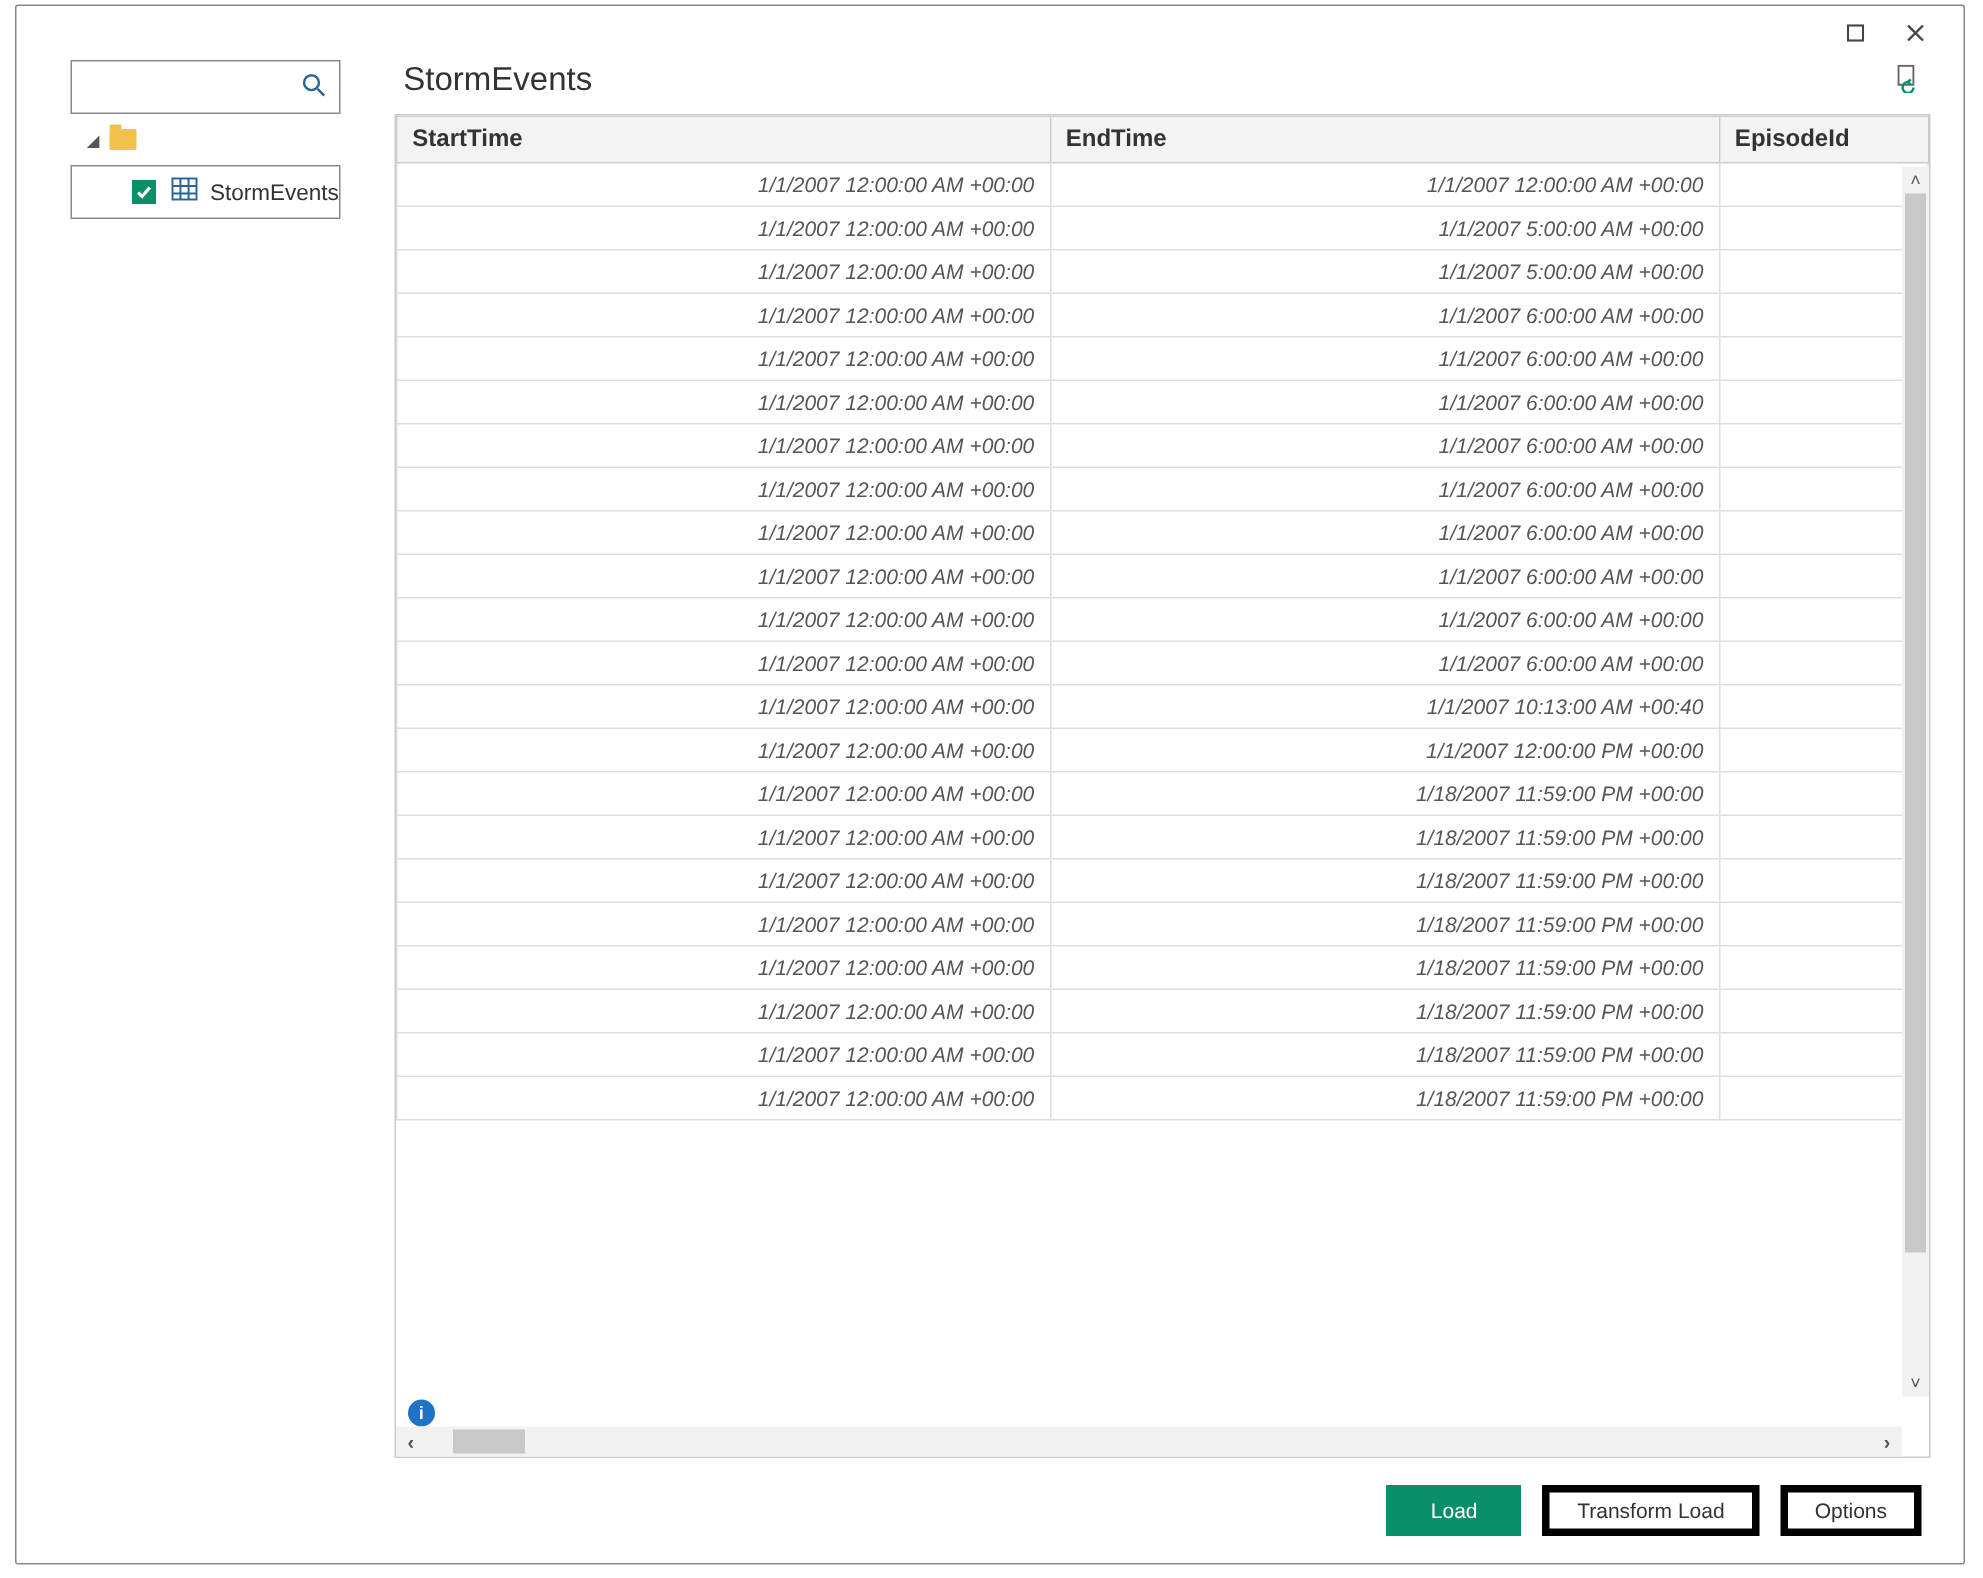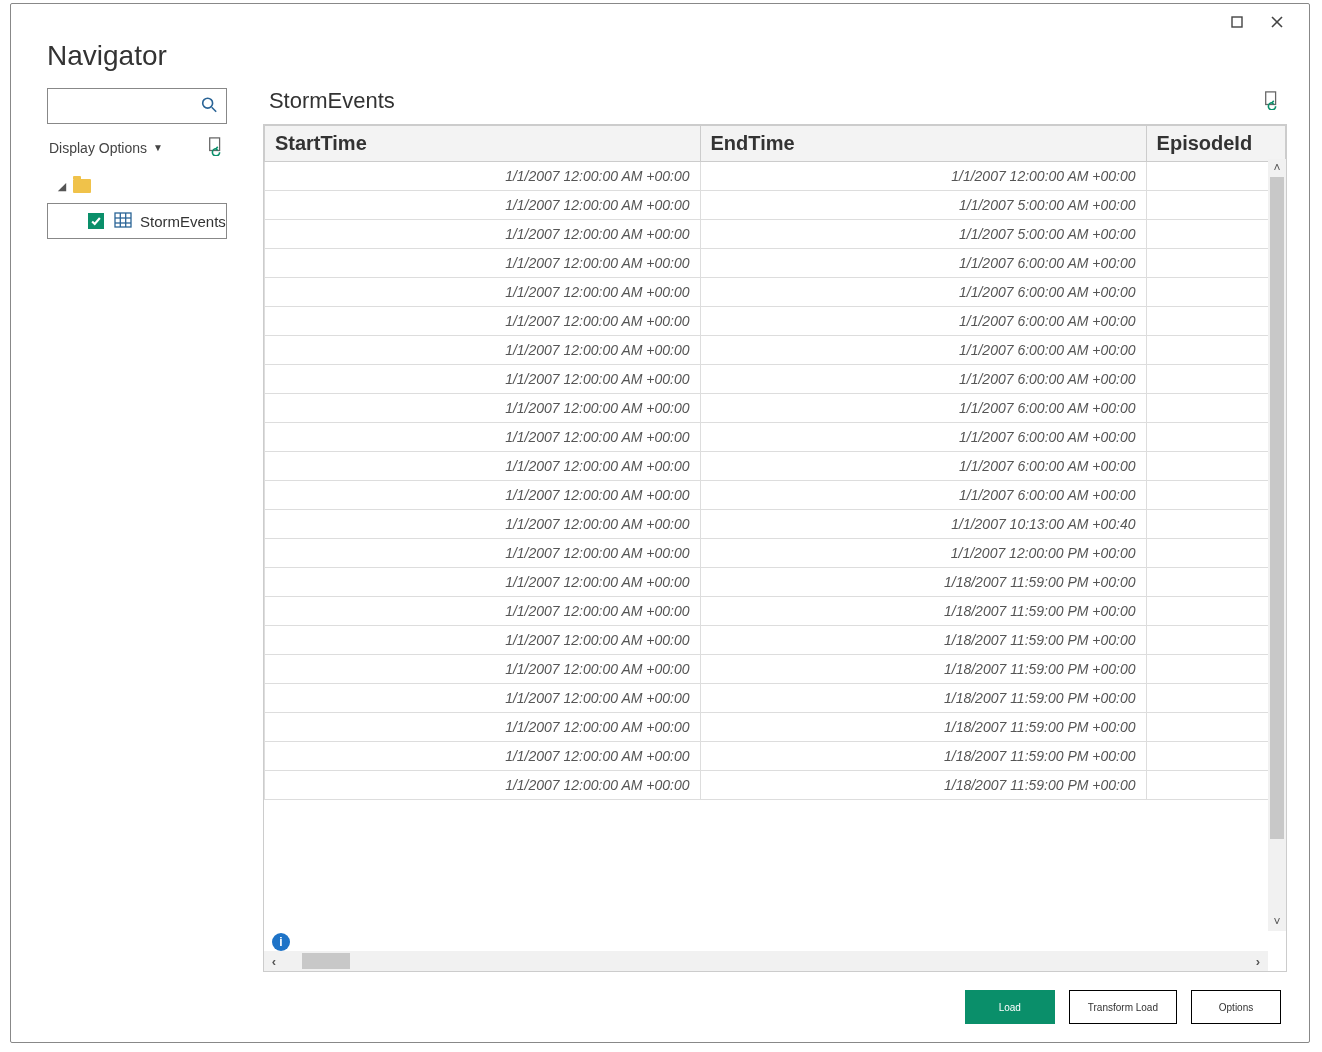--- a/index.html
+++ b/index.html
@@ -87,21 +87,21 @@
   .table-wrap {
     flex:1 1 auto; border:1px solid #ccc; position:relative; overflow:hidden;
     display:flex; flex-direction:column;
   }
   .table-scroll { flex:1 1 auto; overflow:hidden; }
   table.preview {
     border-collapse:collapse; width:100%; table-layout:fixed;
   }
   table.preview th {
     background:#f3f3f3; border:1px solid #ccc; text-align:left;
-    font-weight:600; font-size:20px; padding:6px 10px; color:#333;
+    font-weight:600; font-size:16px; padding:6px 10px; color:#333;
     position:sticky; top:0;
   }
   table.preview td {
     border:1px solid #ddd; font-style:italic; color:#555;
     font-size:14px; padding:5px 10px; text-align:right; height:29px;
     white-space:nowrap;
   }
   col.c1 { width:250px; }
   col.c2 { width:256px; }
   col.c3 { width:80px; }
@@ -129,23 +129,23 @@
     width:18px; height:18px; border-radius:50%; background:#1e73c7; color:#fff;
     display:flex; align-items:center; justify-content:center; font-weight:bold;
     font-size:12px; flex:none;
   }
 
   .footer {
     height:70px; display:flex; align-items:center; justify-content:flex-end;
     gap:14px; padding: 0 28px;
   }
   .btn {
-    min-width:90px; height:34px; padding:0 18px; font-size:10px;
+    min-width:90px; height:34px; padding:0 18px; font-size:14px;
     display:inline-flex; align-items:center; justify-content:center;
-    border:1px solid #000000; background:#fff; color:#333; cursor:pointer;
+    border:5px solid #000000; background:#fff; color:#333; cursor:pointer;
   }
   .btn.primary { background:#0a8f6a; color:#fff; border-color:#0a8f6a; }
 </style>
 </head>
 <body>
 
 <div class="window">
 
   <div class="titlebar">
     <div class="tb-btn">
@@ -154,50 +154,34 @@
         </svg>
     </div>
     <div class="tb-btn">
       <svg width="14" height="14" viewBox="0 0 14 14">
           <line x1="2" y1="2" x2="12" y2="12" stroke="#444" stroke-width="1.6"></line>
           <line x1="12" y1="2" x2="2" y2="12" stroke="#444" stroke-width="1.6"></line>
         </svg>
     </div>
   </div>
 
-  <div class="header">
-    <h1>Navigator</h1>
-  </div>
 
   <div class="body">
 
     <div class="left-pane">
       <div class="search-wrap">
         <input type="text" placeholder="" style="">
         <span class="s-icon">
           <svg width="18" height="18" viewBox="0 0 20 20">
               <circle cx="8.5" cy="8.5" r="5.5" fill="none" stroke="#2a6496" stroke-width="1.8"></circle>
               <line x1="13" y1="13" x2="18" y2="18" stroke="#2a6496" stroke-width="1.8"></line>
             </svg>
         </span>
       </div>
 
-      <div class="disp-opt-row">
-        <div class="disp-opt">
-          <span>Display Options</span>
-          <span style="font-size:10px;">▼</span>
-        </div>
-        <span class="refresh-icn">
-          <svg width="18" height="20" viewBox="0 0 20 22">
-              <rect x="3" y="2" width="11" height="14" fill="none" stroke="#666" stroke-width="1.4"></rect>
-              <path d="M10 14 a4 4 0 1 0 4 4" fill="none" stroke="#0a8f6a" stroke-width="1.8"></path>
-              <polyline points="12,12 10,14 12,16" fill="none" stroke="#0a8f6a" stroke-width="1.8"></polyline>
-            </svg>
-        </span>
-      </div>
 
       <div class="tree">
         <div class="tree-row">
           <span class="twisty">◢</span>
           <span class="folder-icon"></span>
         </div>
         <div class="tree-row child">
           <span class="cb">
             <svg viewBox="0 0 14 14">
                 <polyline points="2.5,7.5 5.5,10.5 11.5,3.5"></polyline>

